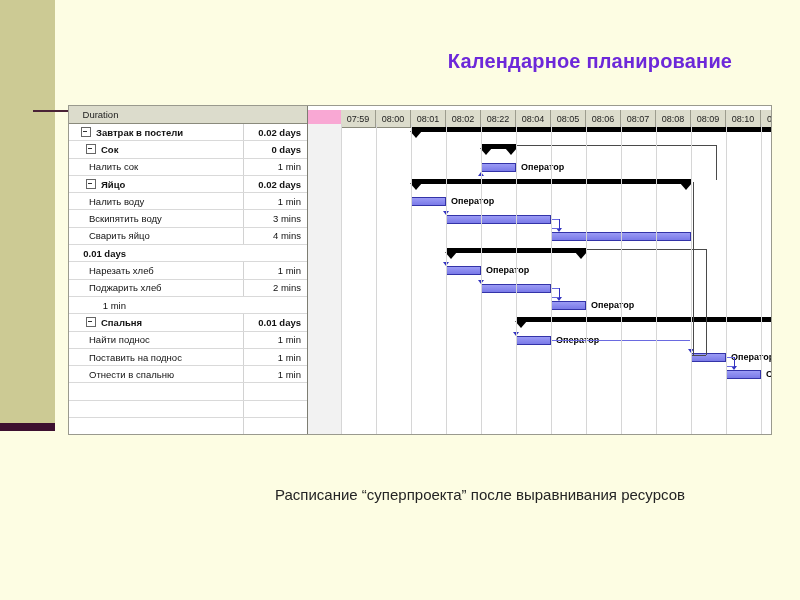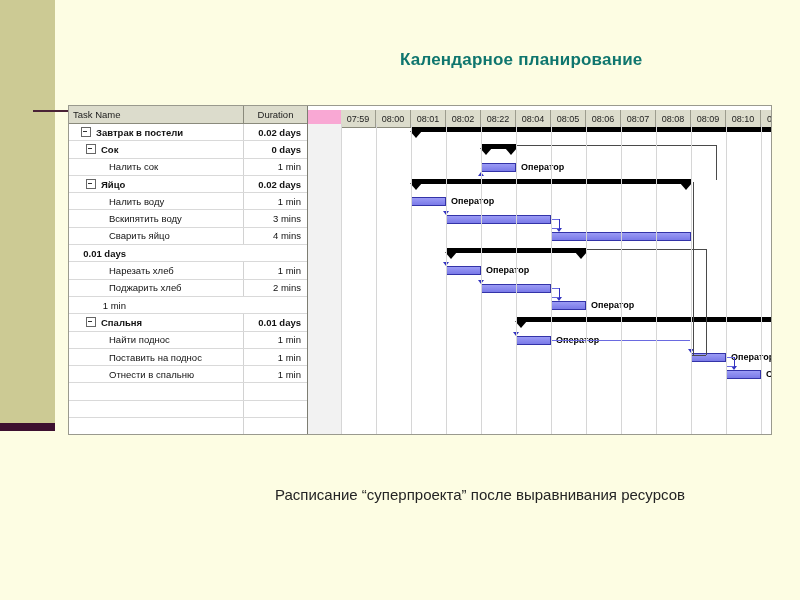--- a/index.html
+++ b/index.html
@@ -17,22 +17,22 @@
     position:absolute;left:0;top:423px;width:55px;height:8px;
     background:#3d1030;
   }
   #left-rule{
     position:absolute;left:33px;top:110px;width:42px;height:2px;
     background:#4a2336;
   }
   
   #slide-title{
     position:absolute;left:400px;top:50px;width:380px;
-    text-align:left;
-    font-size:17px;font-weight:bold;color:#0f766e;
+    text-align:center;
+    font-size:20px;font-weight:bold;color:#6d28d9;
     letter-spacing:.2px;
   }
   #slide-caption{
     position:absolute;left:180px;top:486px;width:600px;
     text-align:center;
     font-size:15px;color:#242424;
   }
   
   #ms-project{
     position:absolute;left:68px;top:105px;width:704px;height:330px;
@@ -74,21 +74,21 @@
     font-size:9.5px;color:#111;
     display:flex;align-items:center;
     padding:0 4px;
     box-sizing:border-box;
     white-space:nowrap;overflow:hidden;
   }
   .td.name{width:175px;flex:0 0 175px;border-right:1px solid #d2d2d2;}
   .td.dur{width:63px;flex:0 0 63px;justify-content:flex-end;padding-right:6px;}
   .lvl0 .td.name{padding-left:12px;}
   .lvl1 .td.name{padding-left:17px;}
-  .lvl2 .td.name{padding-left:40px;}
+  .lvl2 .td.name{padding-left:20px;}
   .summary .td{font-weight:bold;}
   .twisty{
     display:inline-block;width:8px;height:8px;
     border:1px solid #666;background:#fff;
     margin-right:5px;position:relative;flex:0 0 8px;
   }
   .twisty:before{
     content:"";position:absolute;left:1px;top:3px;width:4px;height:1px;background:#333;
   }
   
@@ -165,21 +165,20 @@
 <div id="left-band-foot"></div>
 <div id="left-rule"></div>
 
 <div id="slide-title">Календарное планирование</div>
 <div id="slide-caption">Расписание “суперпроекта” после выравнивания ресурсов</div>
 
 <div id="ms-project">
 
   <div id="table-pane">
     <div class="thead">
-      <div class="th name">Task Name</div>
       <div class="th dur">Duration</div>
     </div>
     <div id="table-rows">
         <div class="trow lvl0 summary">
           <div class="td name">
             <span class="twisty"></span>
             <span>Завтрак в постели</span>
           </div>
           <div class="td dur">0.02 days</div>
         </div>

